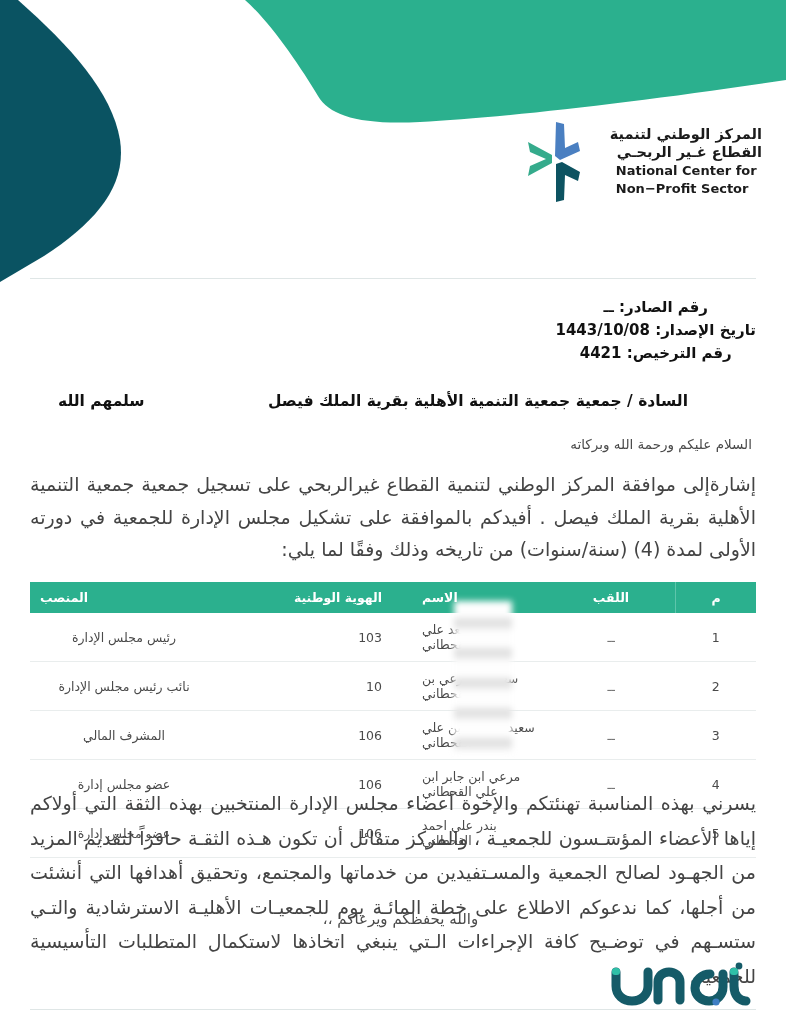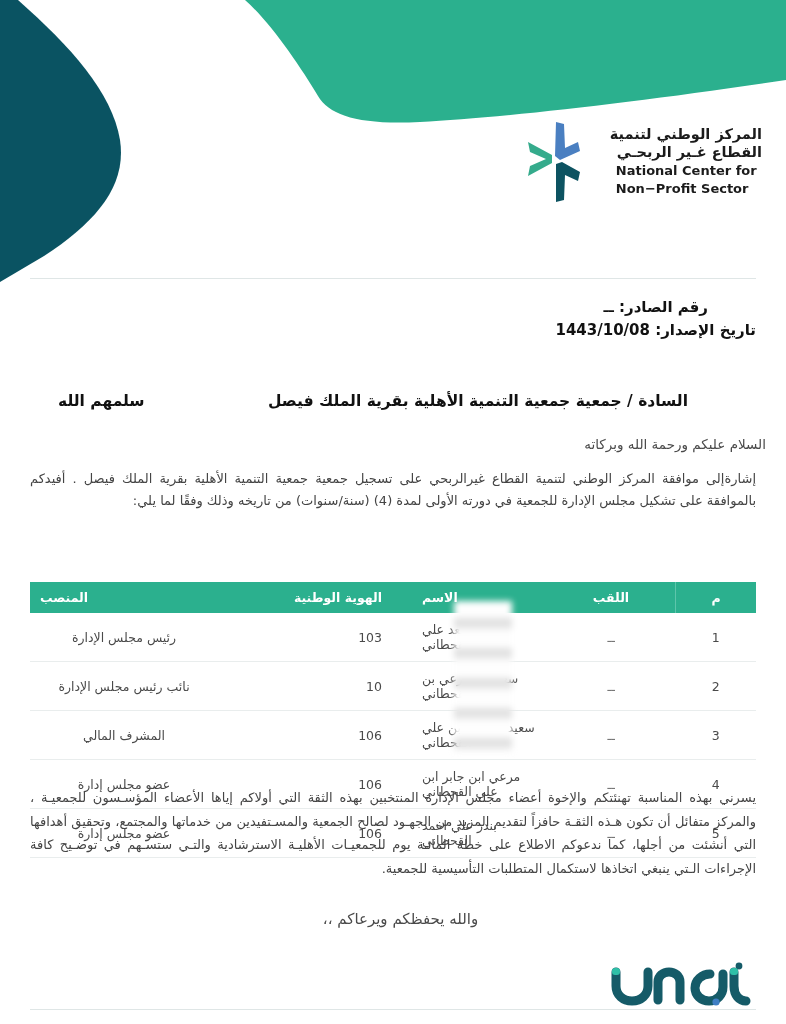--- a/index.html
+++ b/index.html
@@ -109,35 +109,35 @@
     font-size: 15.5px;
     font-weight: 700;
     color: #111111;
     margin-left: 28px;
   }
 
   
   .salaam {
     position: absolute;
     top: 436px;
-    right: 20px;
+    right: 34px;
     left: 30px;
     text-align: right;
     direction: rtl;
     font-size: 13.5px;
     color: #4a4a4a;
   }
   .para {
     position: absolute;
     left: 30px;
     right: 30px;
     direction: rtl;
     text-align: justify;
     text-align-last: right;
-    font-size: 13px;
+    font-size: 19px;
     line-height: 1.72;
     color: #444444;
   }
   .para-intro { top: 468px; }
   .para-closing { top: 786px; line-height: 1.82; }
 
   
   .tbl-wrap {
     position: absolute;
     top: 582px;
@@ -239,20 +239,21 @@
     <path fill="#4a7fc1" d="M30,4 L38,6 L39,30 L52,24 L54,33 L34,42 L29,38 Z"></path>
     <path fill="#0d5361" d="M30,46 L36,44 L54,54 L52,63 L39,57 L38,82 L30,84 Z"></path>
   </svg>
 </div>
 
 <div class="rule rule-top"></div>
 
 <div class="meta">
   <div>رقم الصادر: ــ</div>
   <div>تاريخ الإصدار: 1443/10/08</div>
+  <div>رقم الترخيص: 4421</div>
 </div>
 
 <div class="addressee">
   <div class="addressee-main">السادة / جمعية جمعية التنمية الأهلية بقرية الملك فيصل</div>
   <div class="addressee-greet">سلمهم الله</div>
 </div>
 
 <div class="salaam">السلام عليكم ورحمة الله وبركاته</div>
 <div class="para para-intro">إشارةإلى موافقة المركز الوطني لتنمية القطاع غيرالربحي على تسجيل جمعية جمعية التنمية الأهلية بقرية الملك فيصل . أفيدكم بالموافقة على تشكيل مجلس الإدارة للجمعية في دورته الأولى لمدة (4) (سنة/سنوات) من تاريخه وذلك وفقًا لما يلي:</div>
 

